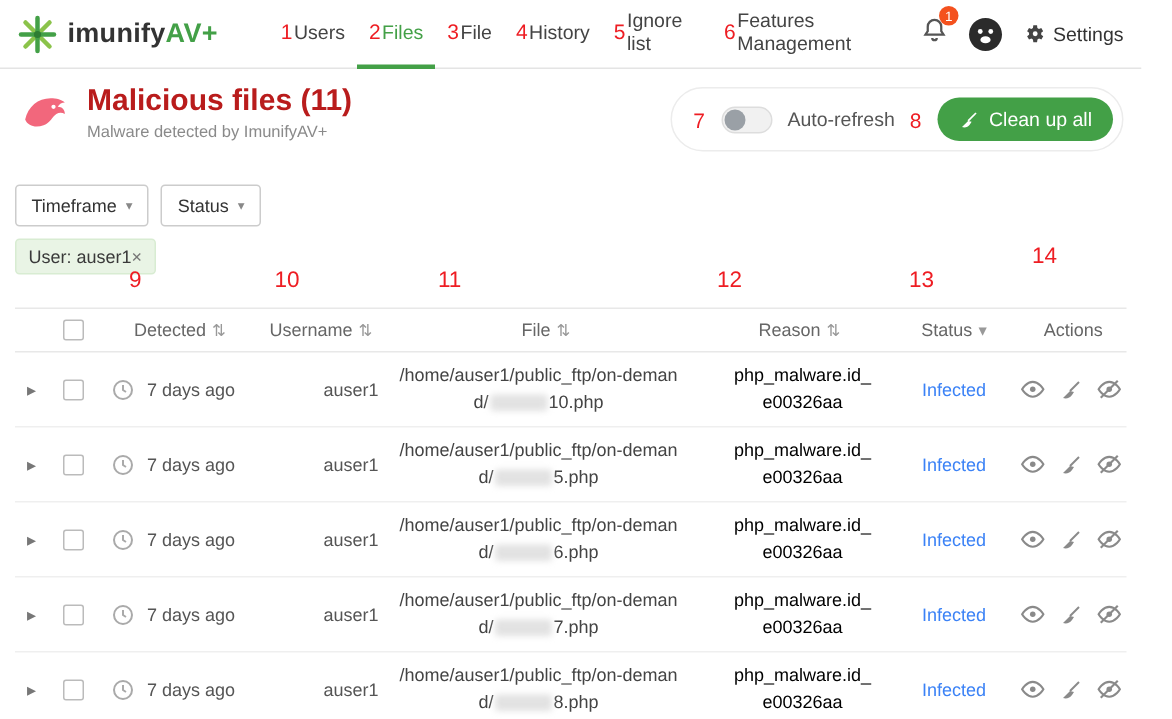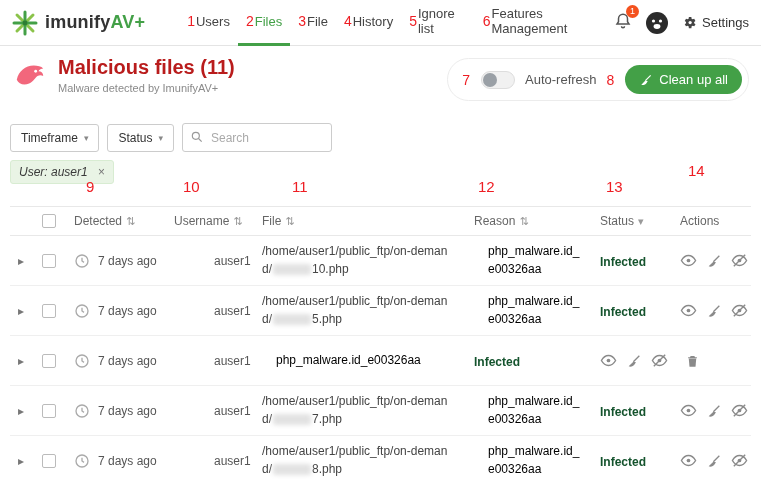--- a/index.html
+++ b/index.html
@@ -36,43 +36,43 @@
   .filters { display:flex; align-items:center; gap:8px; margin:14px 10px 0; }
   .filter-btn { display:flex; align-items:center; gap:6px; background:#fff; border:1px solid #ccc; border-radius:3px; padding:6px 10px; font-size:12px; color:#333; cursor:pointer; font-family:inherit; }
   .caret-down { font-size:9px; color:#888; }
   .search-wrap { position:relative; }
   .search-wrap input { width:150px; height:29px; border:1px solid #ccc; border-radius:3px; padding:0 8px 0 28px; font-size:12px; color:#333; font-family:inherit; }
   .search-wrap input::placeholder { color:#aaa; }
   .search-wrap svg { position:absolute; left:8px; top:7px; }
 
   
   .chips { margin:8px 10px 0; }
-  .chip { display:inline-flex; align-items:center; gap:10px; background:#e9f4e5; border:1px solid #d8ecd2; border-radius:3px; padding:4px 8px; font-size:12px; color:#3a3a3a;font-style:italic; }
+  .chip { display:inline-flex; align-items:center; gap:0; background:#e9f4e5; border:1px solid #d8ecd2; border-radius:3px; padding:4px 8px; font-size:12px; color:#3a3a3a; }
   .chip-close { color:#777; cursor:pointer; font-size:12px; }
 
   
   .ann { position:absolute; color:#ee1d23; font-size:15px; z-index:5; }
 
   
   .table-wrap { margin:22px 10px 0; }
-  .thead, .trow { display:grid; grid-template-columns:22px 34px 100px 88px 212px 126px 80px 1fr; align-items:center; }
+  .thead, .trow { display:grid; grid-template-columns:22px 34px 100px 88px 212px 126px 80px 1fr; align-items:center;text-align:center; }
   .thead { height:30px; border-top:1px solid #e8e8e8; border-bottom:1px solid #e8e8e8; }
   .thead .cell { font-size:12px; color:#666; }
   .trow { height:50px; border-bottom:1px solid #efefef; }
   .cell { padding-left:8px; }
   .c-caret, .c-check { padding-left:0; display:flex; justify-content:center; }
   .sort { font-size:11px; color:#999; margin-left:4px; }
   .checkbox { display:inline-block; width:14px; height:14px; border:1px solid #bbb; border-radius:2px; background:#fff; cursor:pointer; }
   .caret { color:#777; font-size:12px; cursor:pointer; }
   .c-detected { display:flex; align-items:center; gap:8px; font-size:12px; color:#555; }
   .c-user { font-size:12px; color:#555;margin-left:40px; }
   .c-file { font-size:12px; color:#444; line-height:1.45; word-break:break-all; padding-right:10px; }
   .blur { display:inline-block; width:38px; height:11px; background:#e2e2e2; border-radius:2px; filter:blur(2px); vertical-align:middle; margin:0 1px; }
   .c-reason { font-size:12px; color:#000000; line-height:1.45; word-break:break-all; padding-right:10px;margin-left:14px; }
-  .infected { color:#14532d; font-weight:bold; font-size:12px; }
+  .infected { color:#3b82f6; font-weight:normal; font-size:12px; }
   .c-actions { display:flex; align-items:center; gap:9px; color:#8a8a8a; }
   .c-actions .icon { cursor:pointer; display:inline-flex; }
   .icon-trash { margin-left:8px; }
 </style>
 </head>
 <body>
 
 <div class="page">
 
   <nav class="topnav">
@@ -177,27 +177,20 @@
 
   <div class="filters">
     <button class="filter-btn">
       <span>Timeframe</span>
       <span class="caret-down">▾</span>
     </button>
     <button class="filter-btn">
       <span>Status</span>
       <span class="caret-down">▾</span>
     </button>
-    <div class="search-wrap">
-      <svg width="14" height="14" viewBox="0 0 24 24" fill="none" stroke="#999" stroke-width="2">
-        <circle cx="10" cy="10" r="6"></circle>
-          <path d="M15 15l5 5"></path>
-      </svg>
-      <input type="text" placeholder="Search" style="">
-    </div>
   </div>
 
   <div class="chips">
     <span class="chip">
       <span>User: auser1</span>
       <span class="chip-close">×</span>
     </span>
   </div>
 
   <span class="ann" style="left:86px;top:178px">9</span>
@@ -323,20 +316,21 @@
             <span class="checkbox"></span>
           </div>
     <div class="cell c-detected">
       <svg width="16" height="16" viewBox="0 0 24 24" fill="none" stroke="#aaa" stroke-width="2">
         <circle cx="12" cy="12" r="9"></circle>
               <path d="M12 7v5l3 2"></path>
       </svg>
       <span>7 days ago</span>
     </div>
     <div class="cell c-user"><span>auser1</span></div>
+    <div class="cell c-file"><span>/home/auser1/public_ftp/on-demand/</span><span class="blur"></span><span>6.php</span></div>
     <div class="cell c-reason"><span>php_malware.id_e00326aa</span></div>
     <div class="cell c-status"><span class="infected">Infected</span></div>
     <div class="cell c-actions">
       <span class="icon">
         <svg width="17" height="17" viewBox="0 0 24 24" fill="none" stroke="currentColor" stroke-width="2">
                 <path d="M12 5C6 5 2 12 2 12s4 7 10 7 10-7 10-7-4-7-10-7z"></path>
                 <circle cx="12" cy="12" r="2.6" fill="currentColor" stroke="none"></circle>
               </svg>
       </span>
       <span class="icon">

